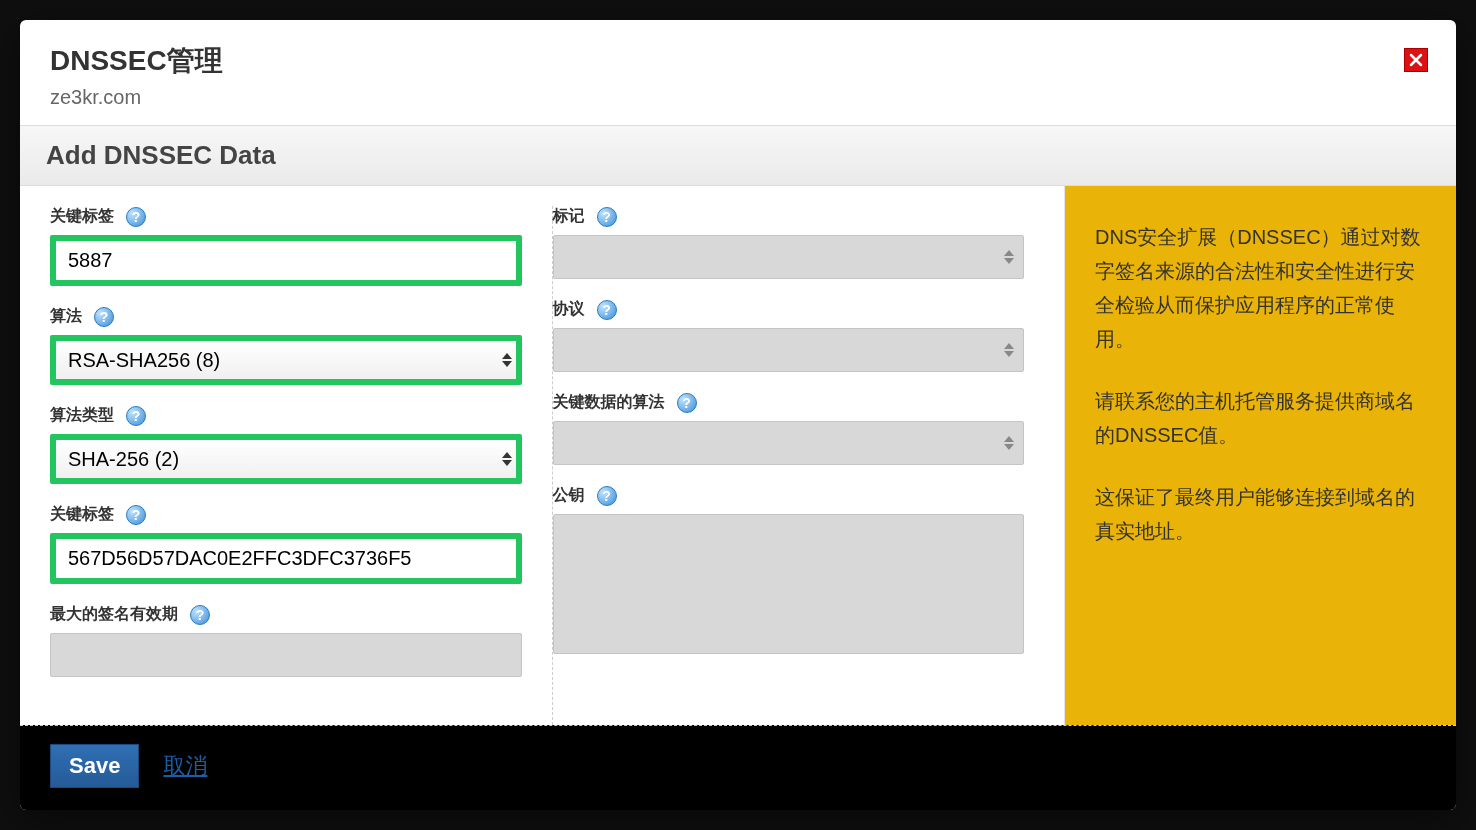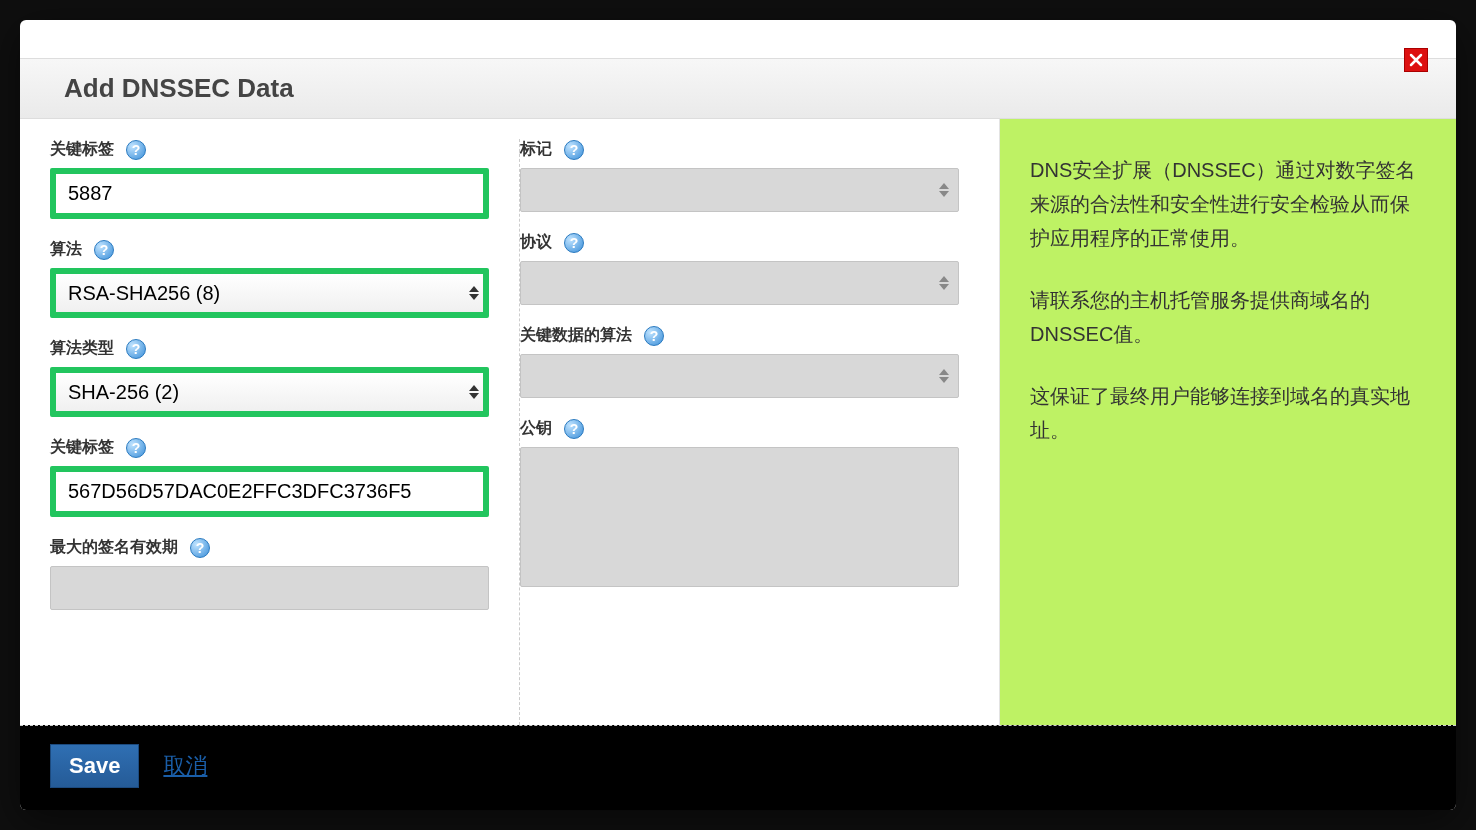--- a/index.html
+++ b/index.html
@@ -15,21 +15,21 @@
   .modal-subtitle { font-size: 20px; color: #666; margin-top: 6px; }
   .close-btn {
     position: absolute; top: 28px; right: 28px; width: 24px; height: 24px;
     background: #d11; border: 1px solid #a00; display: flex; align-items: center; justify-content: center;
     cursor: pointer;
   }
   .close-btn svg { width: 14px; height: 14px; }
   .section-bar {
     background: linear-gradient(#f7f7f7,#eaeaea);
     border-top: 1px solid #ddd; border-bottom: 1px solid #ddd;
-    padding: 14px 44px;
+    padding: 14px 26px;
   }
   .section-title { font-size: 26px; font-weight: 700; color: #444; }
   .modal-body { flex: 1; display: flex; overflow: hidden; }
   .form-area { flex: 1; display: flex; padding: 20px 10px 0 30px; }
   .col { flex: 1; padding-right: 30px; }
   .col.divider { border-right: 1px dashed #ccc; }
   .field { margin-bottom: 20px; }
   .label-row { display: flex; align-items: center; gap: 12px; margin-bottom: 8px; }
   .label { font-size: 16px; font-weight: 600; color: #333; }
   .help-icon {
@@ -50,21 +50,21 @@
   .select-arrows .up { border-bottom:6px solid #333; }
   .select-arrows .down { border-top:6px solid #333; }
   .disabled-input, .disabled-select, .disabled-textarea {
     background: #d8d8d8; border: 1px solid #c4c4c4; color: #666;
     width: 100%; font-size: 20px; padding: 8px 12px; border-radius: 2px;
   }
   .disabled-select { position: relative; }
   .disabled-textarea { height: 140px; }
   .small-input { height: 44px; }
   .sidebar {
-    width: 457px; background: #bef264; border-left: 1px solid #e3e3e3;
+    width: 392px; background: #eab308; border-left: 1px solid #e3e3e3;
     padding: 34px 30px; font-size: 20px; color: #333; line-height: 1.7;
   }
   .sidebar p { margin-bottom: 28px; }
   .modal-footer {
     border-top: 1px dashed #ccc; padding: 18px 30px 22px 30px;
     display: flex; align-items: center; gap: 24px;
   }
   .save-btn {
     background: linear-gradient(#2f6fb3,#255b97);
     color: #fff; font-size: 22px; font-weight: 700;
@@ -74,20 +74,22 @@
   .footer-outer{ background:#000000; }
 </style>
 </head>
 <body>
 
 <div class="backdrop"></div>
 
 <div class="modal">
 
   <div class="modal-header">
+    <div class="modal-title">DNSSEC管理</div>
+    <div class="modal-subtitle">ze3kr.com</div>
     <div class="close-btn">
       <svg viewBox="0 0 14 14">
           <path d="M2 2 L12 12 M12 2 L2 12" stroke="#fff" stroke-width="2.5" stroke-linecap="round"></path>
         </svg>
     </div>
   </div>
 
   <div class="section-bar">
     <div class="section-title">Add DNSSEC Data</div>
   </div>

